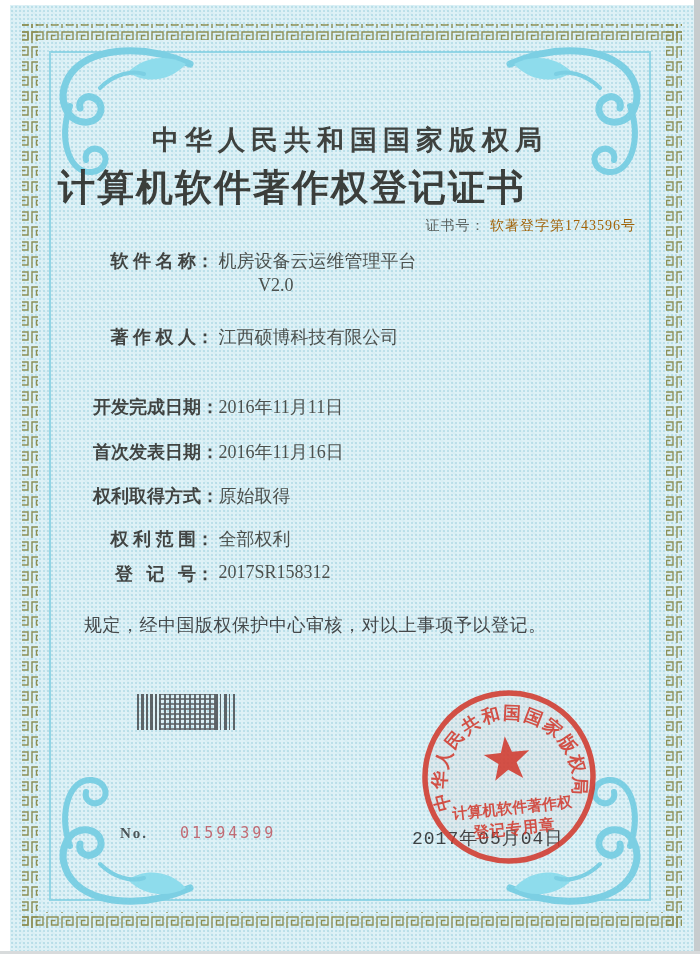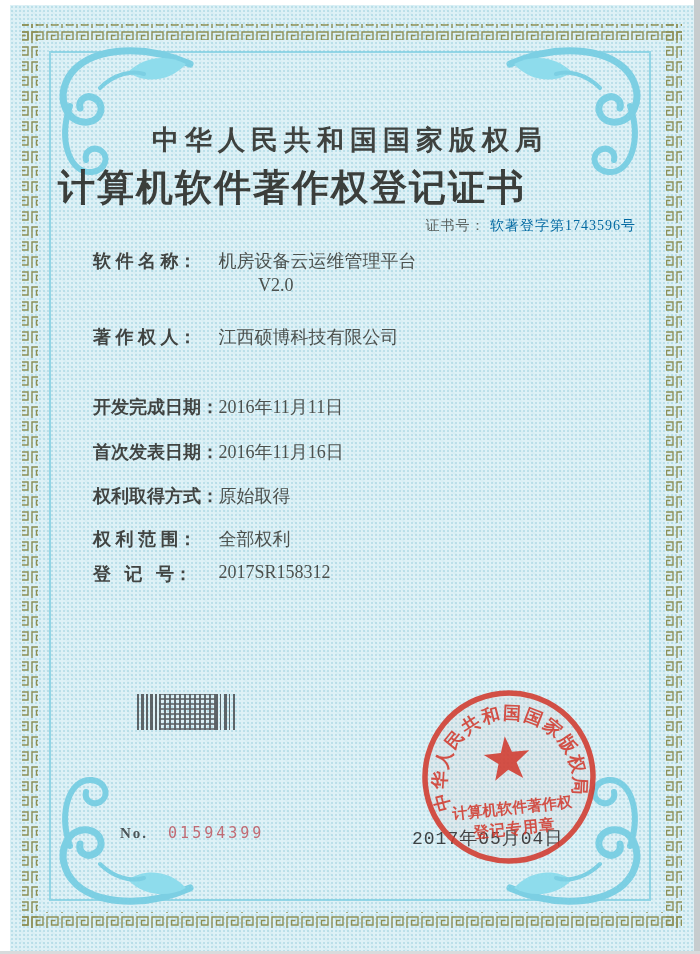--- a/index.html
+++ b/index.html
@@ -28,24 +28,24 @@
   }
   .cert-title{
     position:absolute;left:0;top:163px;width:584px;text-align:center;
     font-size:37px;font-weight:bold;letter-spacing:2px;color:#3b3e3b;
     white-space:nowrap;
   }
   .cert-no-line{
     position:absolute;top:217px;right:64px;
     font-size:14px;color:#5a6260;letter-spacing:1px;white-space:nowrap;
   }
-  .cert-no-line .num{color:#0369a1;}
+  .cert-no-line .num{color:#a16207;}
 
   .field-row{
-    position:absolute;left:93px;font-size:18px;color:#474b48;white-space:nowrap;
+    position:absolute;left:93px;font-size:18px;color:#474b48;white-space:nowrap;text-align:right;
   }
   .field-label{
     display:inline-block;width:121px;font-weight:bold;color:#414442;
     white-space:pre;vertical-align:top;
   }
   .field-value{color:#4c514e;}
   .version-line{position:absolute;left:214px;font-size:18px;color:#4c514e;margin-left:44px;}
 
   .statement{position:absolute;left:84px;top:604px;width:568px;
     font-size:18px;line-height:42px;color:#44484a;letter-spacing:0.5px;}
@@ -59,21 +59,21 @@
   .bc-matrix{width:56px;
     background-image:
       repeating-linear-gradient(90deg, rgba(60,62,66,.9) 0 2px, transparent 2px 5px),
       repeating-linear-gradient(0deg, rgba(80,82,86,.85) 0 2px, transparent 2px 5px);
   }
   .bc-right{width:20px;background:repeating-linear-gradient(90deg,#43464a 0 3px,transparent 3px 5px,#43464a 5px 6px,transparent 6px 9px);}
 
   .serial-line{position:absolute;left:120px;top:824px;white-space:nowrap;}
   .serial-label{font-size:15px;font-weight:bold;color:#4a5457;letter-spacing:2px;}
   .serial-number{font-family:"DejaVu Sans Mono","Liberation Mono",monospace;
-    font-size:15px;color:#c06b74;letter-spacing:3px;margin-left:16px;}
+    font-size:15px;color:#c06b74;letter-spacing:3px;margin-left:28px;}
 
   .issue-date{position:absolute;left:412px;top:826px;font-size:18px;color:#3d4345;
     letter-spacing:1px;white-space:nowrap;z-index:2;font-family:Liberation Mono, monospace;}
 
   .seal-svg{left:418px;top:686px;width:182px;height:182px;
     transform:rotate(-6deg);z-index:3;opacity:.88;}
 </style>
 </head>
 <body>
 
@@ -142,20 +142,21 @@
   <span class="field-label">权 利 范 围：</span>
   <span class="field-value">全部权利</span>
 </div>
 
 <div class="field-row" style="top:562px">
   <span class="field-label">登   记   号：</span>
   <span class="field-value">2017SR158312</span>
 </div>
 
 <div class="statement">
+  <div class="line2">规定，经中国版权保护中心审核，对以上事项予以登记。</div>
 </div>
 
 <div class="barcode">
   <div class="bc-left"></div>
   <div class="bc-matrix"></div>
   <div class="bc-right"></div>
 </div>
 
 <div class="serial-line">
   <span class="serial-label">No.</span>

